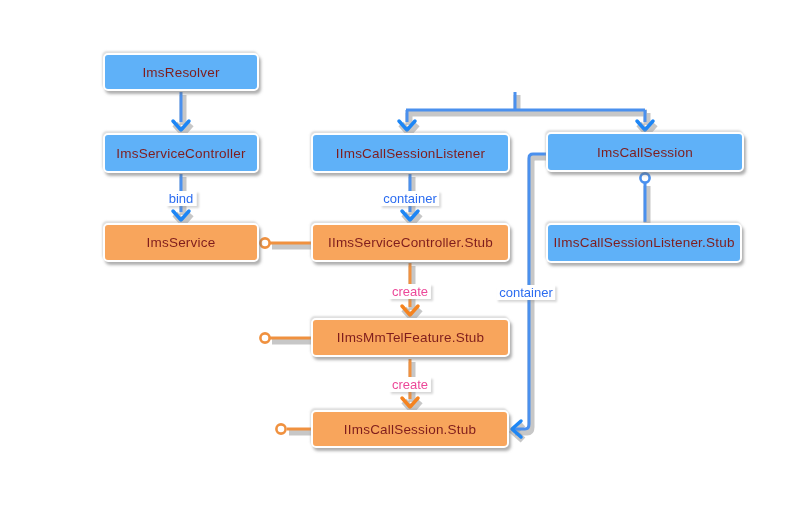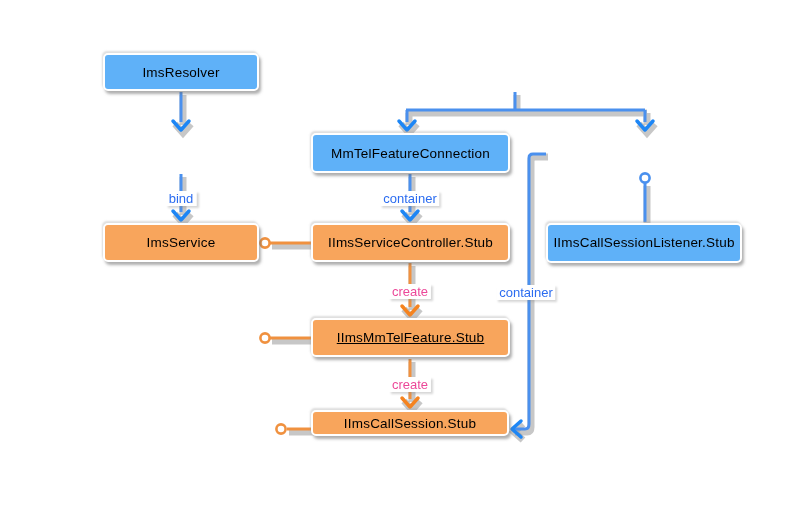--- a/index.html
+++ b/index.html
@@ -5,21 +5,21 @@
   html,body{margin:0;padding:0;background:#ffffff;}
   .canvas{
     position:relative;width:803px;height:512px;background:#ffffff;overflow:hidden;
     font-family:"Liberation Sans", sans-serif;
   }
   .edges-svg{position:absolute;left:0;top:0;z-index:1;}
   .node{
     position:absolute;box-sizing:border-box;z-index:2;
     border:2px solid #ffffff;border-radius:5px;
     display:flex;align-items:center;justify-content:center;
-    color:#000000;font-size:13.5px;letter-spacing:.2px;text-align:center;
+    color:#7f1d1d;font-size:13.5px;letter-spacing:.2px;text-align:center;
     box-shadow:2px 3px 3px rgba(110,110,110,.55), -1px -2px 2px rgba(160,160,160,.35);
   }
   .node.blue{background:#5fb1f8;}
   .node.orange{background:#f8a55c;}
   .node.wrap{word-break:break-all;line-height:16px;padding:18px 2px;}
   .edge-label{
     position:absolute;z-index:3;transform:translateX(-50%);
     background:#ffffff;padding:0 3px;font-size:13px;line-height:15px;
     box-shadow:2px 2px 2px rgba(140,140,140,.35);
   }
@@ -80,35 +80,37 @@
       <circle cx="265" cy="243" r="4.6" stroke="#f0913f"></circle>
       <circle cx="265" cy="338" r="4.6" stroke="#f0913f"></circle>
       <circle cx="281" cy="429" r="4.6" stroke="#f0913f"></circle>
       <circle cx="645" cy="178" r="4.6" stroke="#4a90ee"></circle>
     </g>
   </svg>
 
   <div class="node blue" style="left:103px;top:53px;width:156px;height:38px;">ImsResolver</div>
 
 
+  <div class="node blue" style="left:103px;top:133px;width:156px;height:40px;">ImsServiceController</div>
 
-  <div class="node blue" style="left:311px;top:133px;width:199px;height:40px;">MmTelFeatureConnection</div>
+  <div class="node blue" style="left:311px;top:133px;width:199px;height:40px;">IImsCallSessionListener</div>
 
+  <div class="node blue" style="left:546px;top:132px;width:198px;height:40px;">ImsCallSession</div>
 
   <div class="node orange" style="left:311px;top:223px;width:199px;height:39px;">IImsServiceController.Stub</div>
 
   <div class="node orange" style="left:103px;top:223px;width:156px;height:39px;">ImsService</div>
 
   <div class="node blue wrap" style="left:546px;top:223px;width:196px;height:40px;">IImsCallSessionListener.Stub</div>
 
 
-  <div class="node orange" style="left:311px;top:318px;width:199px;height:39px;text-decoration:underline;">IImsMmTelFeature.Stub</div>
+  <div class="node orange" style="left:311px;top:318px;width:199px;height:39px;">IImsMmTelFeature.Stub</div>
 
 
-  <div class="node orange" style="left:311px;top:410px;width:198px;height:26px;">IImsCallSession.Stub</div>
+  <div class="node orange" style="left:311px;top:410px;width:198px;height:38px;">IImsCallSession.Stub</div>
 
   <div class="edge-label blue" style="left:181px;top:191px;">bind</div>
 
   <div class="edge-label blue" style="left:410px;top:191px;">container</div>
 
   <div class="edge-label orange" style="left:410px;top:284px;">create</div>
 
   <div class="edge-label orange" style="left:410px;top:377px;">create</div>
 
   <div class="edge-label blue" style="left:526px;top:285px;">container</div>

